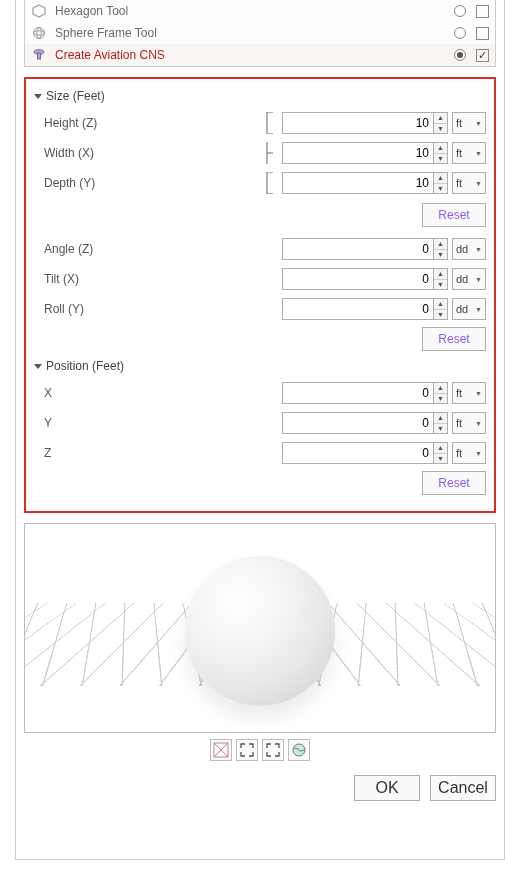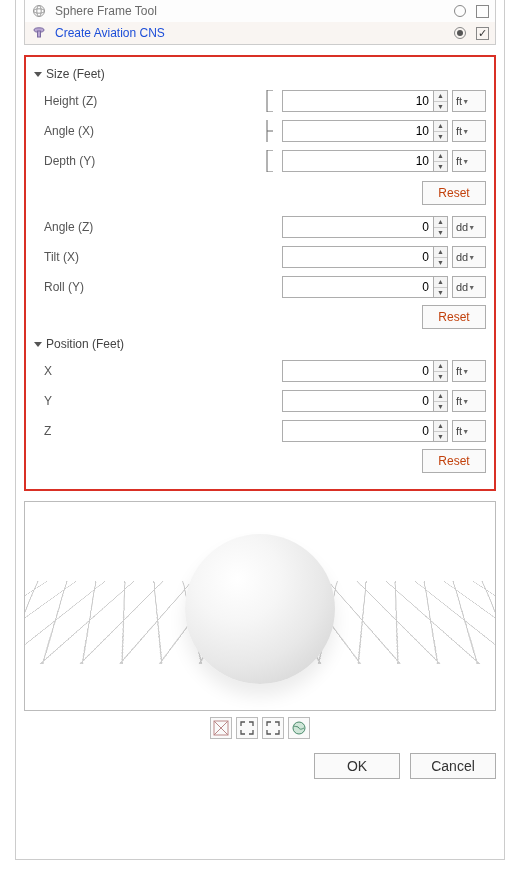--- a/index.html
+++ b/index.html
@@ -43,21 +43,21 @@
     height: 16px;
     margin-right: 8px;
     display: flex;
     align-items: center;
     justify-content: center;
   }
   .tool-label {
     flex: 1;
     color: #6a6a6a;
   }
-  .tool-label.sel { color: #1d4ed8; }
+  .tool-label.sel { color: #b91c1c; }
   .tool-radio {
     width: 12px;
     height: 12px;
     border: 1px solid #888;
     border-radius: 50%;
     margin-right: 10px;
     display:flex;align-items:center;justify-content:center;
   }
   .tool-radio.inner::after{content:"";width:6px;height:6px;border-radius:50%;background:#555;}
   .tool-check {
@@ -118,26 +118,26 @@
     flex-direction: column;
     background:#f4f4f4;
   }
   .spin div{flex:1;display:flex;align-items:center;justify-content:center;font-size:7px;color:#555;border-bottom:1px solid #ccc;cursor:pointer;}
   .spin div:last-child{border-bottom:none;}
   .unit-sel {
     width: 34px;
     height: 22px;
     border: 1px solid #adadad;
     margin-left: 4px;
-    display:flex;align-items:center;justify-content:flex-start;
+    display:flex;align-items:center;justify-content:space-between;
     padding:0 3px;font-size:11px;color:#444;background:#fafafa;cursor:pointer;
   }
   .unit-sel .dd{font-size:7px;color:#666;}
   .reset-row{display:flex;justify-content:flex-end;margin:4px 0 8px 0;}
-  .reset-btn{width:64px;height:24px;border:1px solid #adadad;background:#fafafa;font-size:12px;color:#c2410c;cursor:pointer;display:flex;align-items:center;justify-content:center;}
+  .reset-btn{width:64px;height:24px;border:1px solid #adadad;background:#fafafa;font-size:12px;color:#8b5cf6;cursor:pointer;display:flex;align-items:center;justify-content:center;}
   .preview{
     border:1px solid #bbb;
     margin-top:10px;
     height:210px;
     position:relative;
     overflow:hidden;
     background:#fff;
   }
   .grid-floor{
     position:absolute;left:-40px;right:-40px;bottom:0;top:38%;
@@ -151,30 +151,40 @@
     position:absolute;
     left:50%;top:44%;
     width:150px;height:150px;margin-left:-75px;margin-top:-60px;
     border-radius:50%;
     background: radial-gradient(circle at 35% 30%, #ffffff 0%, #f6f6f6 30%, #e8e8e8 60%, #d7d7d7 85%, #cfcfcf 100%);
     box-shadow: 0 12px 18px rgba(0,0,0,0.08);
   }
   .toolbar{display:flex;justify-content:center;gap:4px;margin-top:6px;}
   .tb-btn{width:22px;height:22px;border:1px solid #bbb;background:#fafafa;display:flex;align-items:center;justify-content:center;cursor:pointer;}
   .dlg-buttons{display:flex;justify-content:flex-end;gap:10px;margin-top:14px;}
-  .dlg-btn{width:86px;height:26px;border:1px solid #adadad;background:#fafafa;font-size:14px;color:#333;cursor:pointer;display:flex;align-items:center;justify-content:center;}
+  .dlg-btn{width:66px;height:26px;border:1px solid #adadad;background:#fafafa;font-size:16px;color:#333;cursor:pointer;display:flex;align-items:center;justify-content:center;}
   .size-block{display:flex;flex-direction:column;}
   .size-fields{flex:1;}
 </style>
 </head>
 <body>
 
 <div class="outer-panel">
 
   <div class="tool-list">
+    <div class="tool-row">
+      <span class="tool-icon">
+        <svg width="14" height="14" viewBox="0 0 14 14">
+            <polygon points="7,1 13,4 13,10 7,13 1,10 1,4" fill="none" stroke="#9c9c9c" stroke-width="1.2"></polygon>
+          </svg>
+      </span>
+      <span class="tool-label">Hexagon Tool</span>
+      <span class="tool-radio"></span>
+      <span class="tool-check"></span>
+    </div>
     <div class="tool-row">
       <span class="tool-icon">
         <svg width="14" height="14" viewBox="0 0 14 14">
             <circle cx="7" cy="7" r="5.5" fill="none" stroke="#9c9c9c"></circle>
             <ellipse cx="7" cy="7" rx="5.5" ry="2.2" fill="none" stroke="#9c9c9c"></ellipse>
             <ellipse cx="7" cy="7" rx="2.2" ry="5.5" fill="none" stroke="#9c9c9c"></ellipse>
           </svg>
       </span>
       <span class="tool-label">Sphere Frame Tool</span>
       <span class="tool-radio"></span>
@@ -216,21 +226,21 @@
           <div class="spin">
               <div>▲</div>
               <div>▼</div>
             </div>
           <div class="unit-sel">
               <span>ft</span>
               <span class="dd">▼</span>
             </div>
         </div>
         <div class="field-row">
-          <span class="field-label">Angle (X)</span>
+          <span class="field-label">Width (X)</span>
           <span class="spacer"></span>
           <div class="link-col">
               <svg width="10" height="22">
                 <line x1="2" y1="0" x2="2" y2="22" stroke="#666"></line>
                 <line x1="2" y1="11" x2="8" y2="11" stroke="#666"></line>
               </svg>
             </div>
           <input class="num-input" value="10" style="">
           <div class="spin">
               <div>▲</div>

